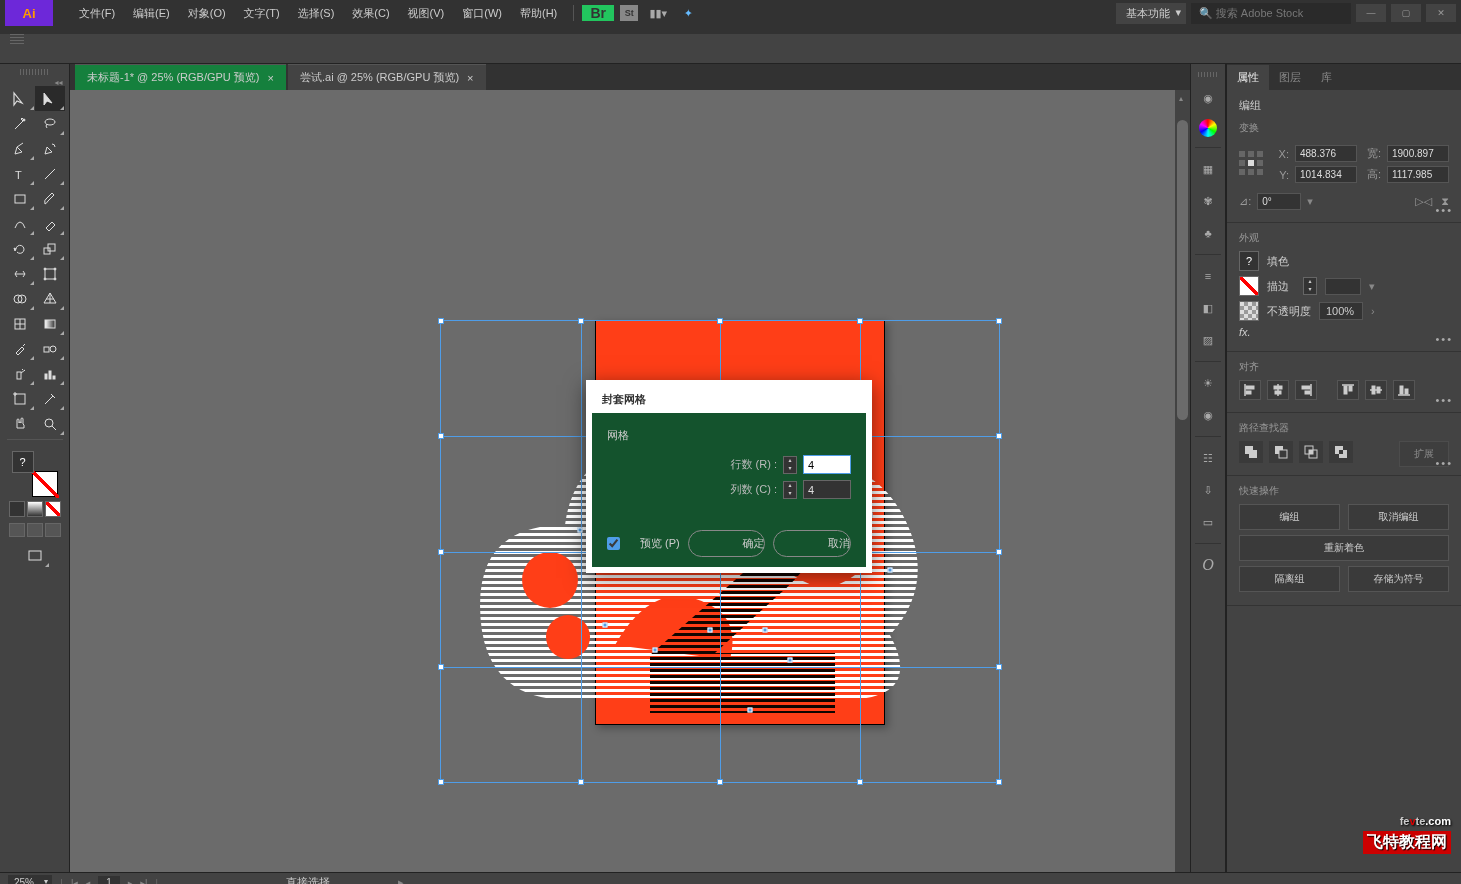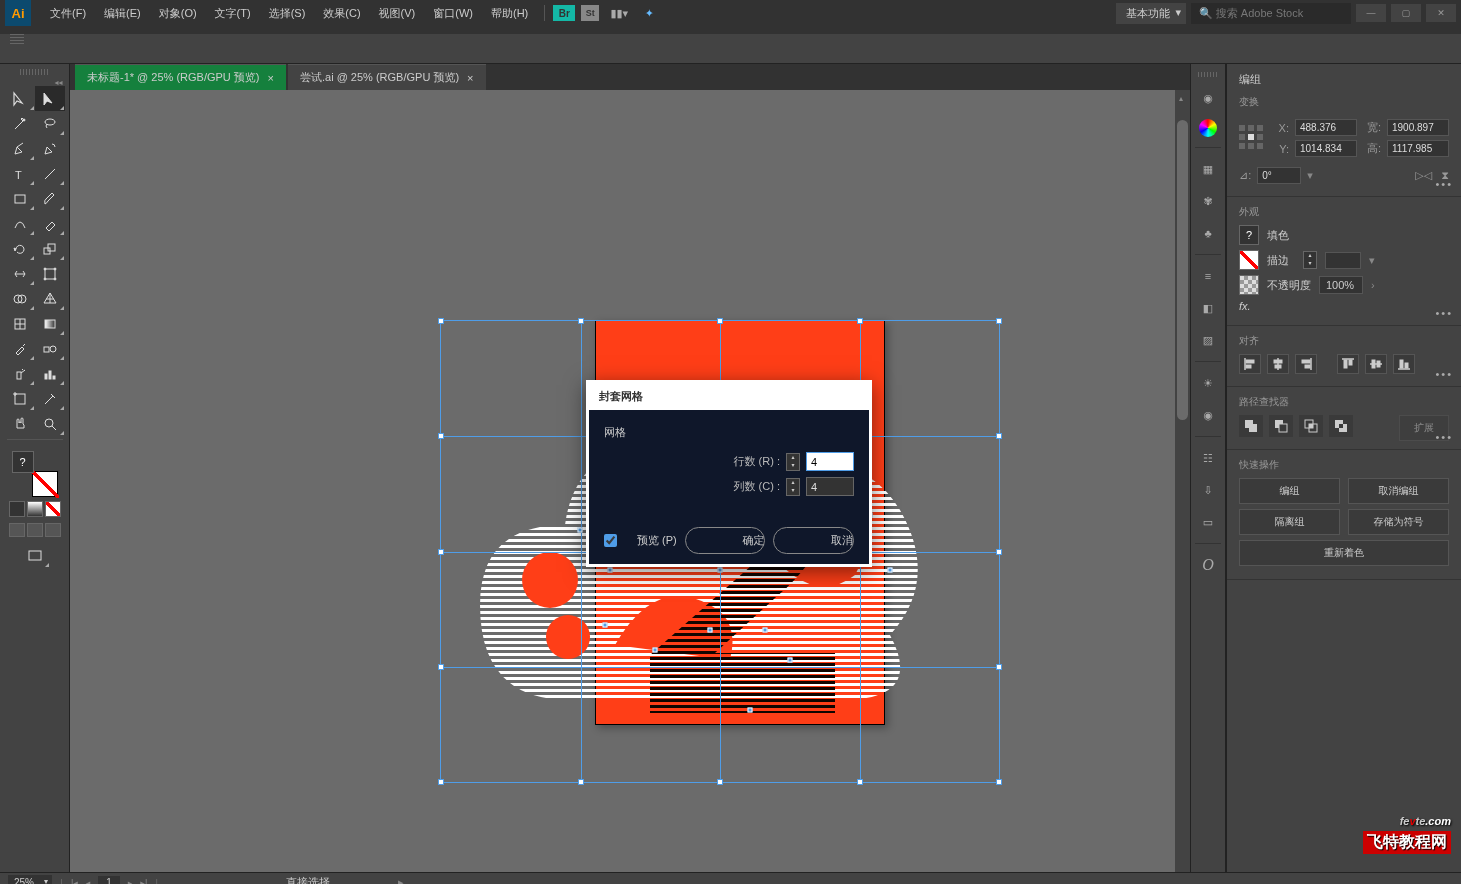--- a/index.html
+++ b/index.html
@@ -1,18 +1,18 @@
 <!DOCTYPE html>
 <html><head>
 <meta charset="utf-8">
 <style>
 *{margin:0;padding:0;box-sizing:border-box;font-family:"Microsoft YaHei",sans-serif;font-size:11px;color:#ccc;user-select:none}
 body{background:#323232;width:1461px;height:884px;overflow:hidden;position:relative}
 .titlebar{height:26px;background:#323232;display:flex;align-items:center;padding:0 5px}
-.ai-logo{width:26px;height:26px;background:#0c4a6e;color:#ff9a00;font-weight:bold;display:flex;align-items:center;justify-content:center;font-size:13px;margin-right:11px}
+.ai-logo{width:48px;height:26px;background:#6d28d9;color:#ff9a00;font-weight:bold;display:flex;align-items:center;justify-content:center;font-size:13px;margin-right:18px}
 .menu{display:flex;gap:2px}
 .menu span{padding:4px 8px;cursor:pointer}
 .tb-sep{width:1px;height:16px;background:#555;margin:0 8px}
 .tb-icon{width:20px;height:16px;display:flex;align-items:center;justify-content:center;color:#aaa}
 .tb-right{margin-left:auto;display:flex;align-items:center;gap:5px}
 .workspace-dd{background:#434343;padding:3px 16px 3px 10px;position:relative}
 .workspace-dd:after{content:"▾";position:absolute;right:5px}
 .search-stock{background:#2a2a2a;padding:3px 8px;width:160px;color:#888}
 .win-btn{width:30px;height:18px;background:#434343;display:flex;align-items:center;justify-content:center;color:#999;font-size:9px}
 .control-bar{height:30px;background:#434343;border-bottom:1px solid #222}
@@ -43,21 +43,21 @@
 .scroll-v .thumb{position:absolute;left:2px;right:2px;top:30px;height:300px;background:#6b6b6b;border-radius:6px}
 .artwork{position:absolute;left:370px;top:230px}
 .artboard{position:absolute;left:155px;top:0;width:290px;height:405px;background:#ff3e17;border:1px solid #000;box-shadow:3px 3px 8px rgba(0,0,0,.3)}
 .stripes{position:absolute;left:40px;top:105px;width:440px;height:275px}
 .digit2{position:absolute;left:210px;top:103px;width:185px;height:290px}
 .sel-box{position:absolute;left:0;top:0;width:560px;height:463px;border:1px solid #4f9de8}
 .grid-line-v{position:absolute;top:0;bottom:0;width:1px;background:#4f9de8}
 .grid-line-h{position:absolute;left:0;right:0;height:1px;background:#4f9de8}
 .handle{position:absolute;width:6px;height:6px;background:#fff;border:1px solid #4f9de8;transform:translate(-50%,-50%)}
 .anchor{position:absolute;width:5px;height:5px;background:#4f9de8;border:1px solid #fff;transform:translate(-50%,-50%)}
-.dialog{position:absolute;right:318px;top:290px;width:286px;background:#0f172a;border:3px solid #ffffff;box-shadow:0 5px 20px rgba(0,0,0,.5);z-index:100}
+.dialog{position:absolute;right:318px;top:290px;width:286px;background:#14532d;border:6px solid #ffffff;box-shadow:0 5px 20px rgba(0,0,0,.5);z-index:100}
 .dialog-title{background:#fff;color:#333;padding:6px 10px;font-weight:bold}
 .dialog-body{padding:15px}
 .dlg-group{color:#ccc;margin-bottom:12px}
 .dlg-row{display:flex;align-items:center;justify-content:flex-end;margin:6px 0;gap:6px}
 .dlg-row label{color:#bbb}
 .spinner{display:flex}
 .spinner-btns{width:14px;display:flex;flex-direction:column;background:#333;border:1px solid #666}
 .spinner-btns div{height:8px;font-size:6px;text-align:center;line-height:7px;color:#ccc}
 .dlg-input{width:48px;height:19px;background:#333;border:1px solid #666;padding:0 4px;color:#ddd}
 .dlg-input.focus{background:#fff;color:#000;border:1px solid #4f9de8}
@@ -92,42 +92,42 @@
 .pf-btn{width:24px;height:22px;background:#3a3a3a;display:flex;align-items:center;justify-content:center}
 .quick-btn{flex:1;padding:5px;text-align:center;background:#3a3a3a;border:1px solid #555;cursor:pointer;font-size:10px}
 .quick-row{display:flex;gap:8px;margin:5px 0}
 .more-dots{position:absolute;right:8px;color:#aaa;letter-spacing:2px}
 .statusbar{height:20px;background:#434343;display:flex;align-items:center;padding:0 8px;gap:8px;border-top:1px solid #222}
 .zoom-dd{background:#333;padding:2px 18px 2px 6px;position:relative;font-size:10px}
 .zoom-dd:after{content:"▾";position:absolute;right:4px;font-size:8px}
 .nav-btn{color:#888;cursor:pointer;font-size:9px}
 .page-num{background:#333;padding:1px 8px;font-size:10px}
 .watermark{position:absolute;right:10px;bottom:30px;text-align:right;z-index:50}
-.watermark .l1{font-size:24px;font-weight:bold;font-style:italic;color:#fff;text-shadow:1px 1px 2px #000}
+.watermark .l1{font-size:24px;font-weight:bold;color:#fff;text-shadow:1px 1px 2px #000}
 .watermark .l1 b{color:#d00}
 .watermark .l2{font-size:16px;font-weight:bold;color:#fff;background:#c00;padding:1px 4px;text-shadow:1px 1px 1px #000}
 </style>
 </head>
 <body>
 
 <div class="titlebar">
   <div class="ai-logo">Ai</div>
   <div class="menu">
     <span>文件(F)</span>
     <span>编辑(E)</span>
     <span>对象(O)</span>
     <span>文字(T)</span>
     <span>选择(S)</span>
     <span>效果(C)</span>
     <span>视图(V)</span>
     <span>窗口(W)</span>
     <span>帮助(H)</span>
   </div>
   <div class="tb-sep"></div>
-  <div class="tb-icon" style="background:#14b8a6;color:#333;width:22px;font-size:10px;font-weight:bold">Br</div>
+  <div class="tb-icon" style="background:#22c55e;color:#333;width:32px;font-size:14px;font-weight:bold">Br</div>
   <div class="tb-icon" style="background:#888;color:#333;width:18px;font-size:9px;font-weight:bold;margin-left:6px">St</div>
   <div class="tb-icon" style="margin-left:10px">▮▮▾</div>
   <div class="tb-icon" style="margin-left:10px;color:#6bf">✦</div>
   <div class="tb-right">
     <div class="workspace-dd">基本功能</div>
     <div class="search-stock">🔍 <span style="color:#777">搜索 Adobe Stock</span></div>
     <div class="win-btn">—</div>
     <div class="win-btn">▢</div>
     <div class="win-btn">✕</div>
   </div>
@@ -509,20 +509,25 @@
     <div class="dock-icon">◉</div>
     <div class="dock-sep"></div>
     <div class="dock-icon">☷</div>
     <div class="dock-icon">⇩</div>
     <div class="dock-icon">▭</div>
     <div class="dock-sep"></div>
     <div class="dock-icon" style="font-style:italic;font-family:serif;font-size:16px">O</div>
   </div>
 
   <div class="panels">
+    <div class="panel-tabs">
+      <div class="panel-tab active">属性</div>
+      <div class="panel-tab">图层</div>
+      <div class="panel-tab">库</div>
+    </div>
     <div class="panel-section" style="position:relative">
       <div class="sec-title">编组</div>
       <div class="sec-sub" style="margin-top:8px">变换</div>
       <div style="display:flex;align-items:center">
         <div class="xf-ref">
             <div></div>
             <div></div>
             <div></div>
             <div></div>
             <div style="background:#ddd"></div>
@@ -663,25 +668,25 @@
       </div>
       <span class="more-dots" style="bottom:6px">•••</span>
     </div>
     <div class="panel-section">
       <div class="sec-sub">快速操作</div>
       <div class="quick-row">
         <div class="quick-btn">编组</div>
         <div class="quick-btn">取消编组</div>
       </div>
       <div class="quick-row">
+        <div class="quick-btn">重新着色</div>
+      </div>
+      <div class="quick-row">
         <div class="quick-btn">隔离组</div>
         <div class="quick-btn">存储为符号</div>
-      </div>
-      <div class="quick-row">
-        <div class="quick-btn">重新着色</div>
       </div>
     </div>
   </div>
 </div>
 
 <div class="statusbar">
   <div class="zoom-dd">25%</div>
   <span style="color:#666">|</span>
   <span class="nav-btn">|◂</span>
   <span class="nav-btn">◂</span>

